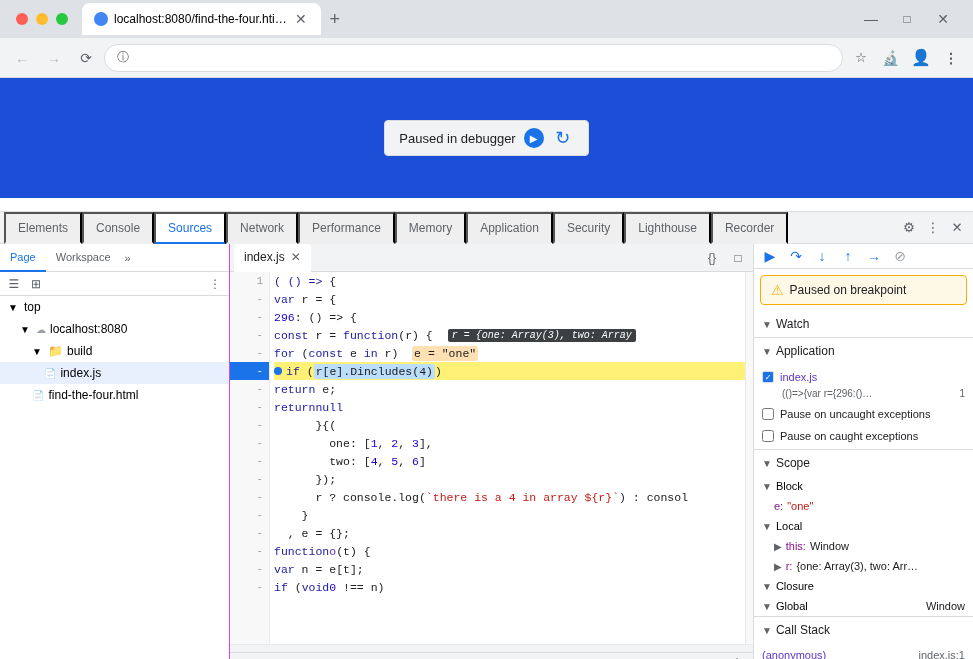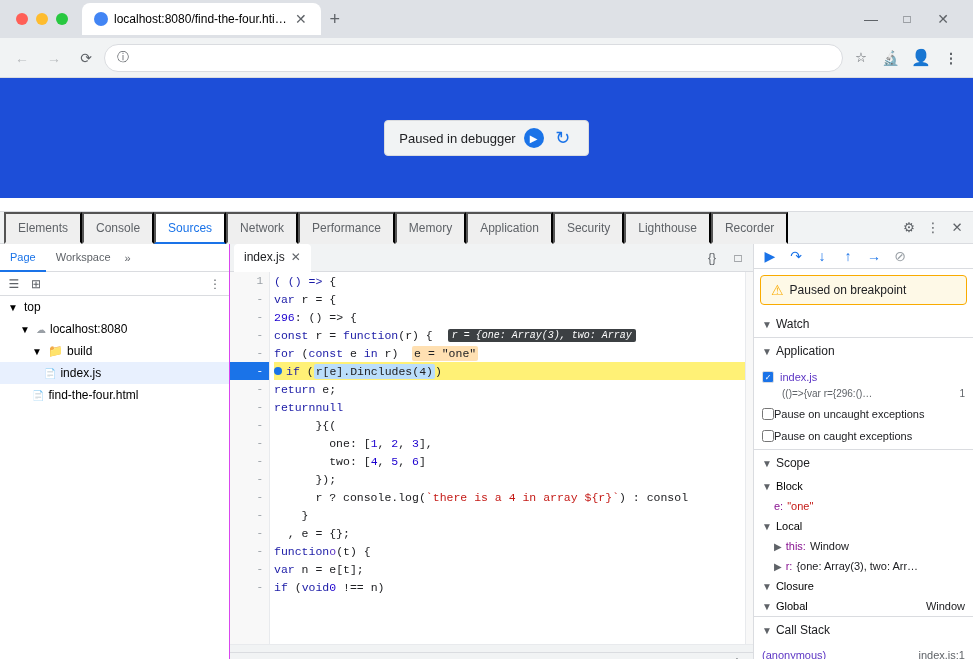--- a/index.html
+++ b/index.html
@@ -437,21 +437,21 @@
       border-radius: 2px;
       background: #1a73e8;
       display: flex; align-items: center; justify-content: center;
       color: white; font-size: 8px;
     }
 
     .bp-options {
       padding: 2px 8px;
     }
     .bp-option {
-      display: flex; align-items: center; 
+      display: flex; align-items: center; gap: 6px;
       height: 22px; font-size: 11px; color: #202124;
     }
     .bp-option input[type=checkbox] {
       width: 12px; height: 12px;
     }
 
     .scope-item {
       padding: 0 8px;
     }
     .scope-row {

